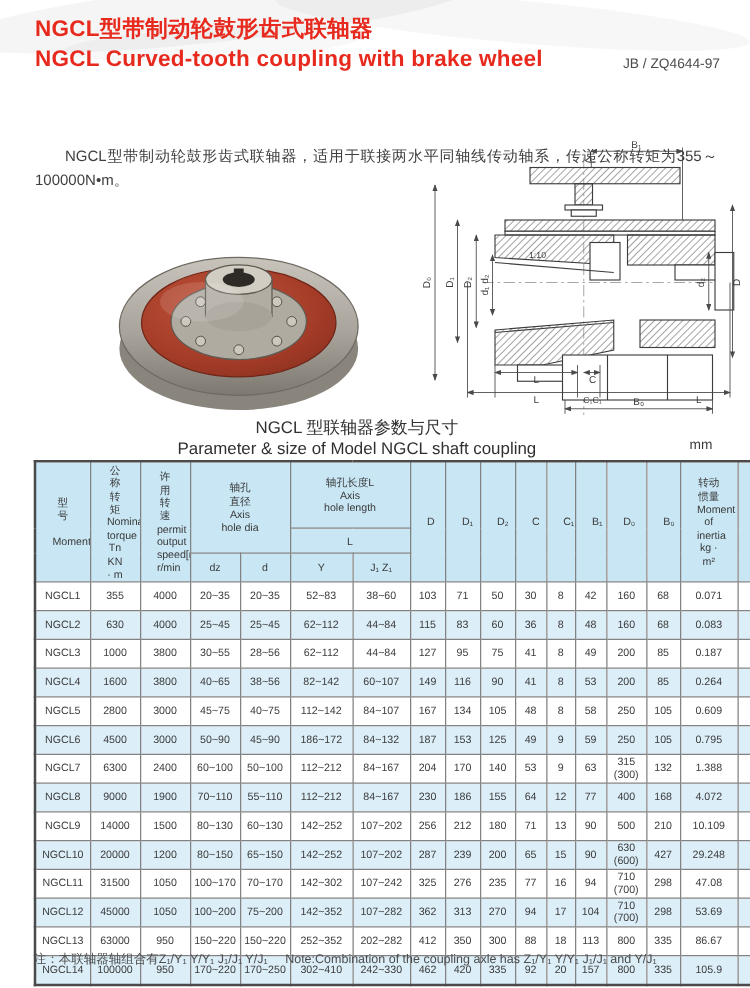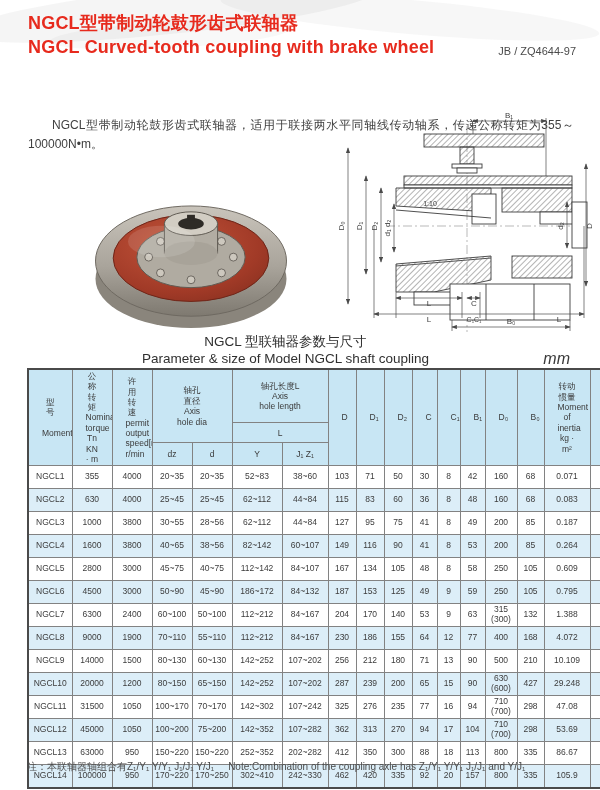--- a/index.html
+++ b/index.html
@@ -23,21 +23,21 @@
   .para-cn{position:absolute;left:28px;right:26px;top:72px;font-size:12px;line-height:1.62;
            text-indent:2em;color:#3f3f3f;text-align:justify;margin-top:44px;}
   .content{position:absolute;left:0;top:112px;width:600px;height:222px;}
   .para-en{position:absolute;left:28px;top:2px;width:308px;font-size:12.5px;line-height:1.6;
            text-indent:2em;color:#3f3f3f;text-align:justify;}
   .photo{position:absolute;left:92px;top:90px;width:198px;height:128px;}
   .drawing{position:absolute;left:334px;top:-6px;width:262px;height:228px;}
 
   .tbl-titles{position:absolute;left:0;top:334px;width:571px;text-align:center;}
   .tbl-title{font-size:13.5px;color:#303030;line-height:1.25;}
-  .unit{position:absolute;right:30px;top:350px;font-size:16px;color:#3a3a3a;font-style:italic;}
+  .unit{position:absolute;right:30px;top:350px;font-size:11px;color:#3a3a3a;}
 
   table.params{position:absolute;left:27px;top:368px;width:547px;border-collapse:collapse;
                table-layout:fixed;border:2px solid #4a4a4a;}
   table.params th,table.params td{border:1px solid #828282;text-align:center;vertical-align:middle;
                white-space:pre-line;overflow:hidden;}
   table.params th{background:#c8e6f4;font-weight:normal;font-size:8.5px;line-height:1.22;
                color:#3a3a3a;padding:1px 13px;}
   table.params td{font-size:8.5px;color:#3c3c3c;height:22px;line-height:1.15;padding:0 1px;}
   tr.hr1 th{height:34px;}
   tr.hr2 th{height:11px;}

